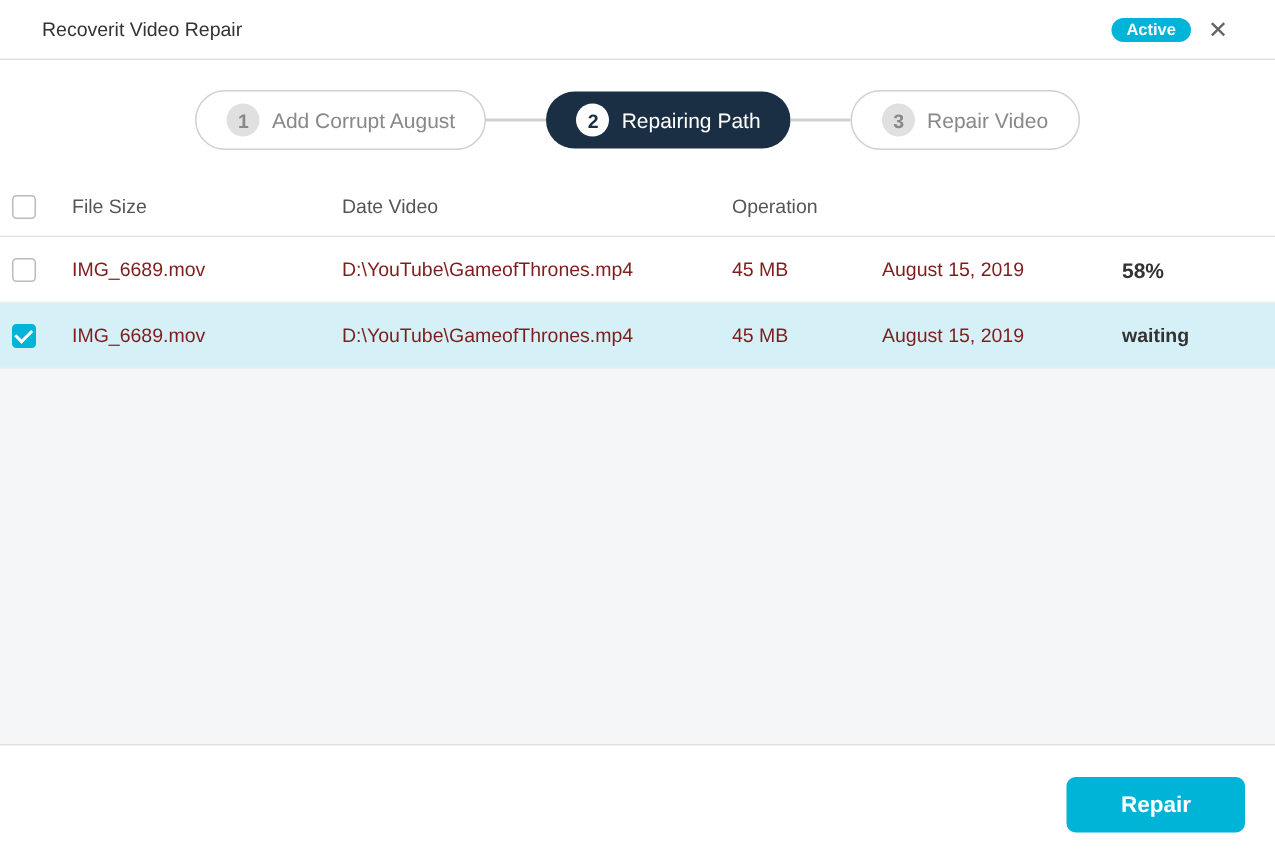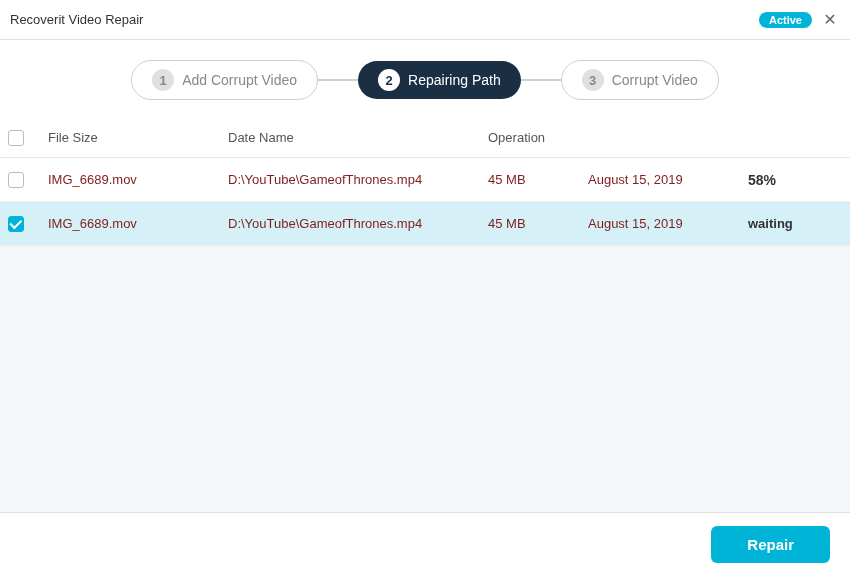--- a/index.html
+++ b/index.html
@@ -12,21 +12,21 @@
       display: flex;
       flex-direction: column;
     }
 
     
     .title-bar {
       background: #fff;
       display: flex;
       align-items: center;
       justify-content: space-between;
-      padding: 0 10px;
+      padding: 0 28px;
       height: 40px;
       border-bottom: 1px solid #e0e0e0;
       flex-shrink: 0;
     }
     .title-bar-left {
       font-size: 13px;
       color: #333;
       font-weight: 500;
     }
     .title-bar-right {
@@ -214,21 +214,21 @@
       color: #333;
     }
     .operation-waiting {
       font-weight: 700;
       font-size: 13px;
       color: #333;
     }
 
     
     .bottom-bar {
-      height: 64px;
+      height: 80px;
       background: #fff;
       display: flex;
       align-items: center;
       justify-content: flex-end;
       padding: 0 20px;
       border-top: 1px solid #e0e0e0;
       flex-shrink: 0;
     }
 
     .repair-btn {
@@ -252,47 +252,47 @@
     <span class="close-btn">✕</span>
   </div>
 </div>
 
 <div class="main-content">
 
   <div class="stepper">
     <div class="step">
       <div class="step-bubble inactive">
         <div class="step-number">1</div>
-        <span>Add Corrupt Video</span>
+        <span>Add Corrupt August</span>
       </div>
     </div>
     <div class="step-connector"></div>
     <div class="step">
       <div class="step-bubble active">
         <div class="step-number">2</div>
         <span>Repairing Path</span>
       </div>
     </div>
     <div class="step-connector"></div>
     <div class="step">
       <div class="step-bubble inactive">
         <div class="step-number">3</div>
-        <span>Corrupt Video</span>
+        <span>Repair Video</span>
       </div>
     </div>
   </div>
 
   <div class="table-area">
 
     <div class="table-header">
       <div class="th">
         <div class="header-checkbox"></div>
       </div>
       <div class="th">File Size</div>
-      <div class="th">Date Name</div>
+      <div class="th">Date Video</div>
       <div class="th">Operation</div>
     </div>
 
     <div class="table-body">
 
       <div class="table-row">
         <div class="td">
           <div class="checkbox"></div>
         </div>
         <div class="td">IMG_6689.mov</div>

